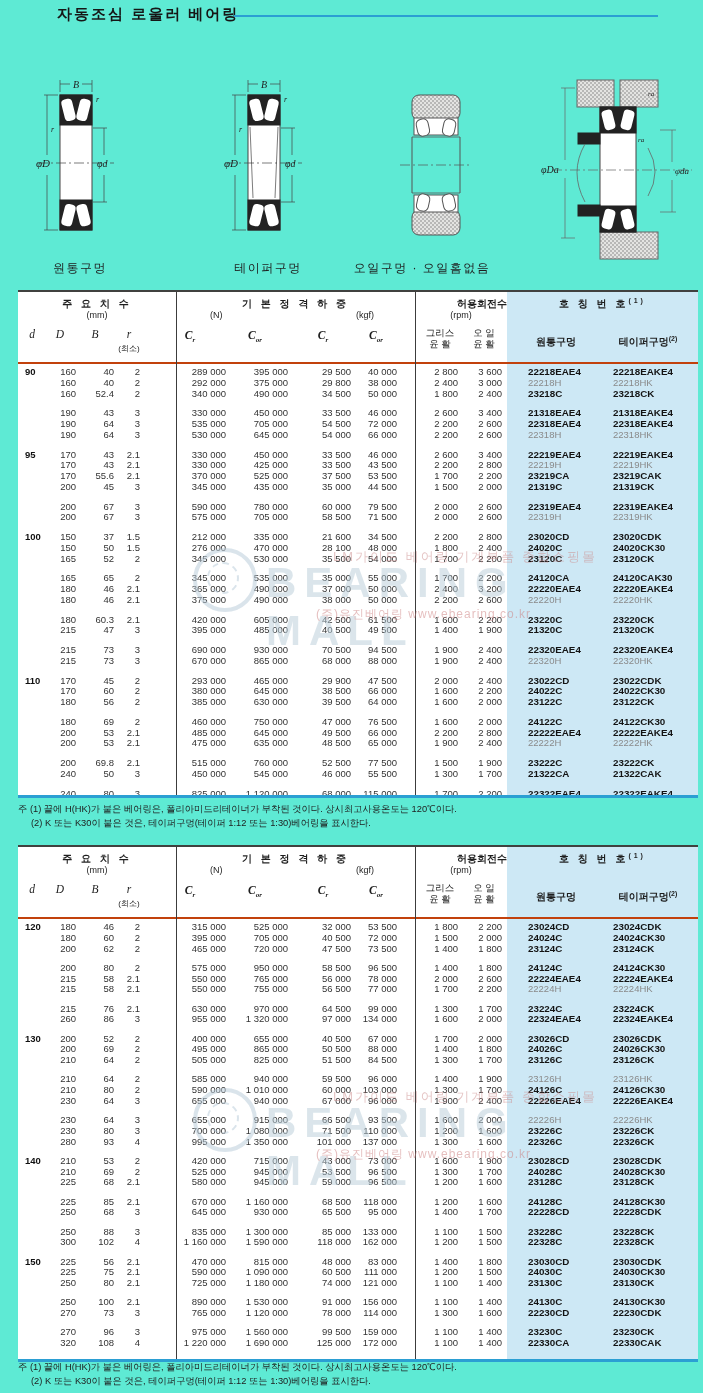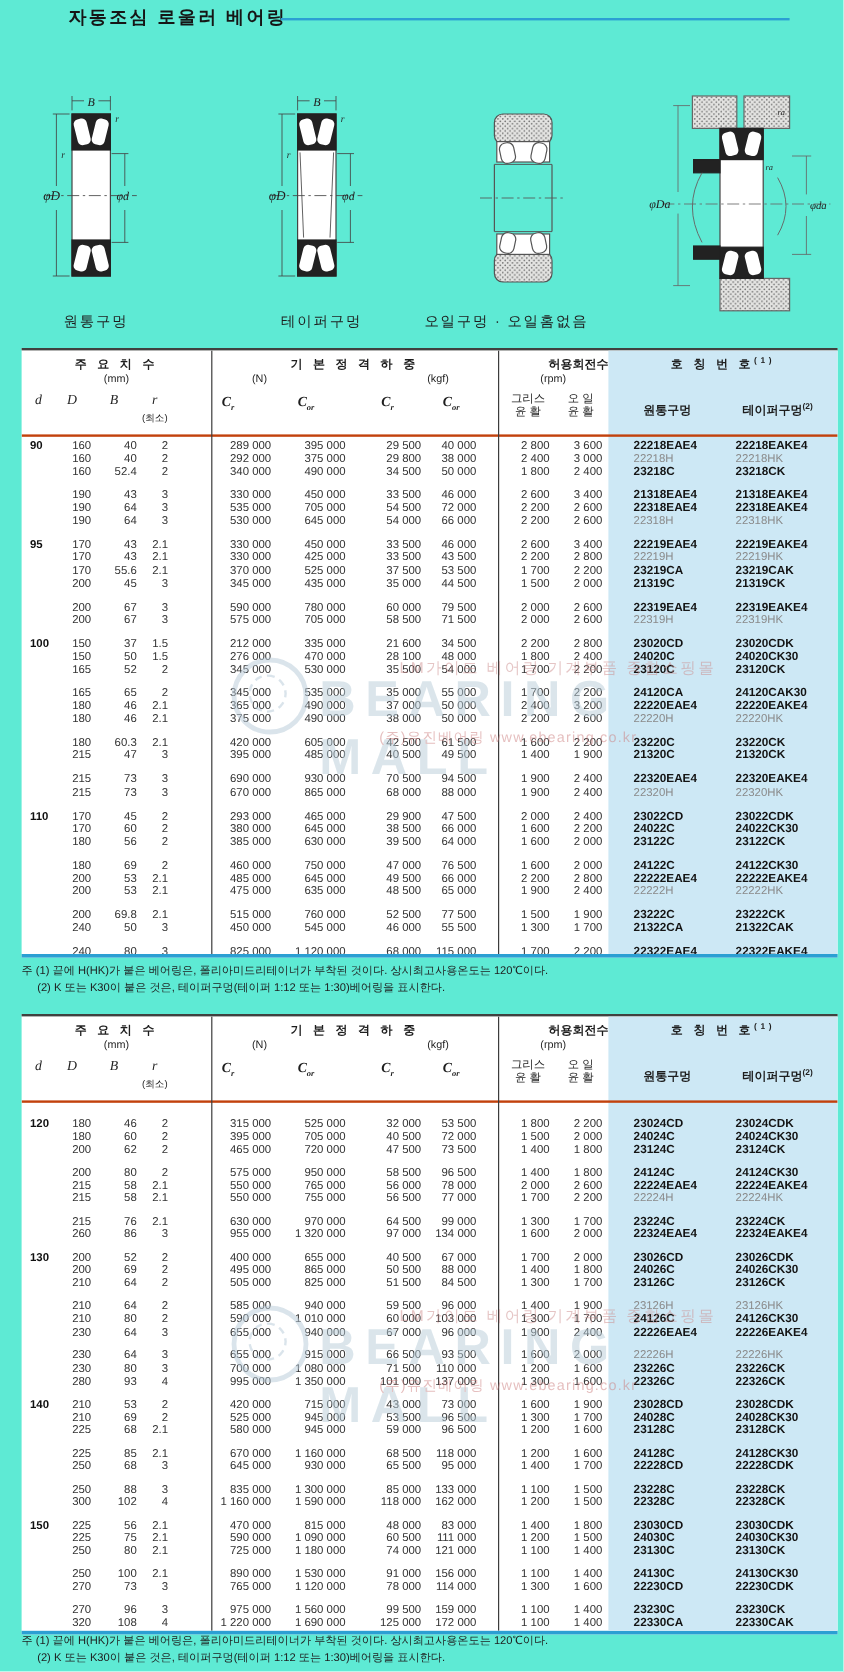--- a/index.html
+++ b/index.html
@@ -35,21 +35,21 @@
   .hc sub{font-size:7px;font-style:italic;}
   .hc.c1{left:152px;} .hc.c2{left:217px;} .hc.c3{left:285px;} .hc.c4{left:338px;}
   .hlube{position:absolute;top:35px;font-size:9.5px;line-height:11px;text-align:center;color:#1e1e1e;}
   .hlube span{display:block;}
   .hlube.grease{left:399px;width:46px;} .hlube.oil{left:443px;width:46px;}
   .hname{position:absolute;top:43px;font-size:10px;font-weight:700;color:#1e1e1e;text-align:center;}
   .hname.cyl{left:496px;width:84px;} .hname.taper{left:582px;width:96px;}
   sup{font-size:7px;}
   .rows{position:relative;z-index:1;}
   .grp{margin-top:9px;} .grp:first-child{margin-top:3px;}
-  #t2 .grp{margin-top:8.5px;} #t2 .grp:first-child{margin-top:13px;}
+  #t2 .grp{margin-top:8.5px;} #t2 .grp:first-child{margin-top:3px;}
   .row{display:flex;height:10.75px;}
   .c{flex:none;box-sizing:border-box;font-size:9.5px;line-height:10.75px;color:#333;
      white-space:nowrap;overflow:visible;}
   .c-d{width:26px;padding-left:7px;font-weight:700;color:#111;}
   .c-D{width:32px;text-align:right;} .c-B{width:38px;text-align:right;} .c-r{width:26px;text-align:right;}
   .c-crn{width:82px;margin-left:4px;text-align:right;} .c-corn{width:62px;text-align:right;}
   .c-crk{width:63px;text-align:right;} .c-cork{width:46px;text-align:right;}
   .c-grease{width:61px;text-align:right;} .c-oil{width:44px;text-align:right;}
   .c-cyl{width:111px;padding-left:26px;text-align:left;}
   .c-taper{flex:1;text-align:left;}

